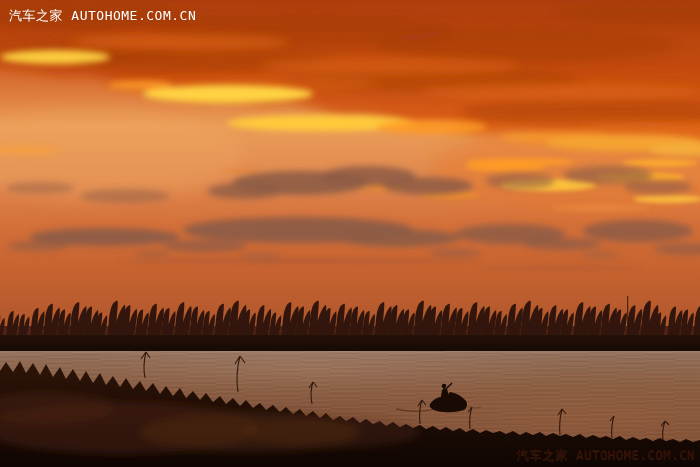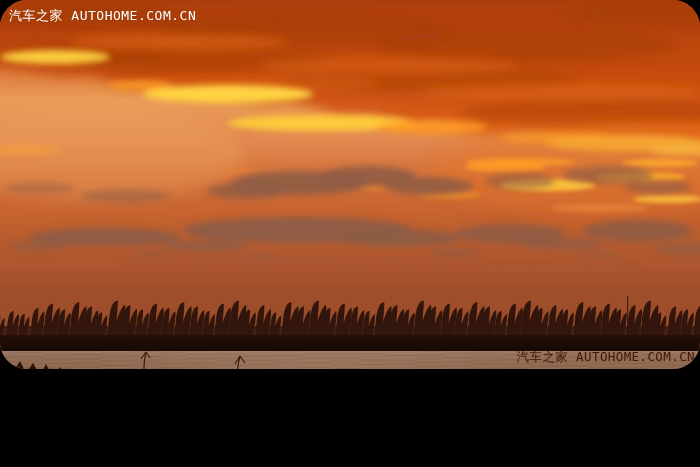--- a/index.html
+++ b/index.html
@@ -1,19 +1,18 @@
 <!DOCTYPE html>
 <html style="--sky-top: #b8430f; --sky-high: #cf5b22; --sky-pale: #eb9d58; --sky-mid: #d4703a; --sky-low: #c6622f; --sky-horizon: #ab5530; --deck-dark: #9e3a0c; --deck-light: #e0661a; --gold: #ffd342; --gold-deep: #ff9c24; --grey-cloud: #8d5c46; --tree: #321609; --shore: #1d0c05; --water-top: #9a7a68; --water-mid: #875a40; --water-low: #7a4a32; --veg: #2e1408; --veg-deep: #0e0502; --veg-light: #4b2511; --boat: #190a03; --wm-white: #ffffff; --wm-dark: #3a1006;"><head>
 <meta charset="utf-8">
 <style>
   html,body{margin:0;padding:0;background:#000;}
   .photo{
-    position:relative;width:700px;height:369px;overflow:hidden;
+    position:relative;width:700px;height:467px;overflow:hidden;
     font-family:"DejaVu Sans","Liberation Sans",sans-serif;
-    border-radius:27px;
   }
   .sky{
     position:absolute;inset:0;
     background:linear-gradient(180deg,
       var(--sky-top,#b8430f) 0%,
       var(--sky-high,#cf5b22) 13%,
       var(--sky-pale,#eb9d58) 27%,
       #e18950 38%,
       var(--sky-mid,#d4703a) 48%,
       var(--sky-low,#c6622f) 58%,

